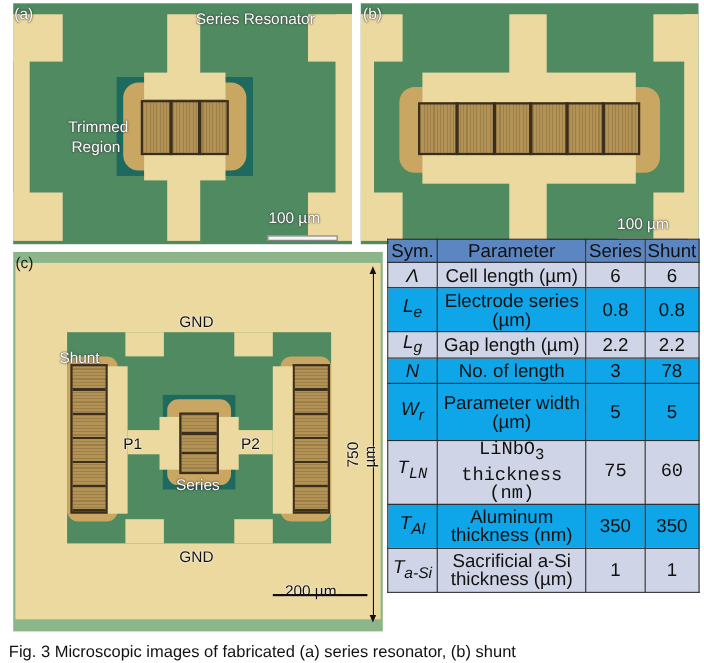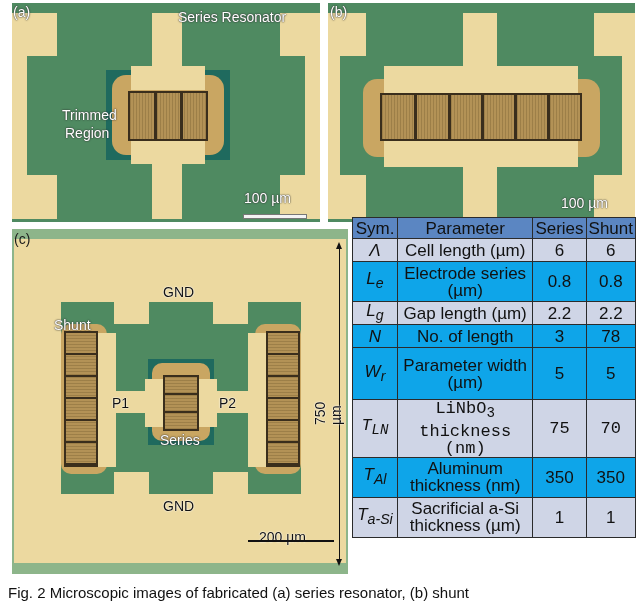--- a/index.html
+++ b/index.html
@@ -155,30 +155,30 @@
     <tr class="even" style="height:52px;">
       <td class="sym"><span>W</span><sub>r</sub></td>
       <td>Parameter width (µm)</td>
       <td>5</td>
       <td>5</td>
     </tr>
     <tr class="odd" style="height:40px;font-family:Liberation Mono, monospace;">
       <td class="sym"><span>T</span><sub>LN</sub></td>
       <td><span>LiNbO</span><sub>3</sub><br><span>thickness (nm)</span></td>
       <td>75</td>
-      <td>70</td>
+      <td>60</td>
     </tr>
     <tr class="even" style="height:40px;border-radius:19px;">
       <td class="sym"><span>T</span><sub>Al</sub></td>
       <td>Aluminum thickness (nm)</td>
       <td>350</td>
       <td>350</td>
     </tr>
     <tr class="odd" style="height:40px;">
       <td class="sym"><span>T</span><sub>a-Si</sub></td>
       <td>Sacrificial a-Si thickness (µm)</td>
       <td>1</td>
       <td>1</td>
     </tr>
   </tbody>
 </table>
 
-<div class="caption">Fig. 2 Microscopic images of fabricated (a) series resonator, (b) shunt</div>
+<div class="caption">Fig. 3 Microscopic images of fabricated (a) series resonator, (b) shunt</div>
 
 </body></html>

